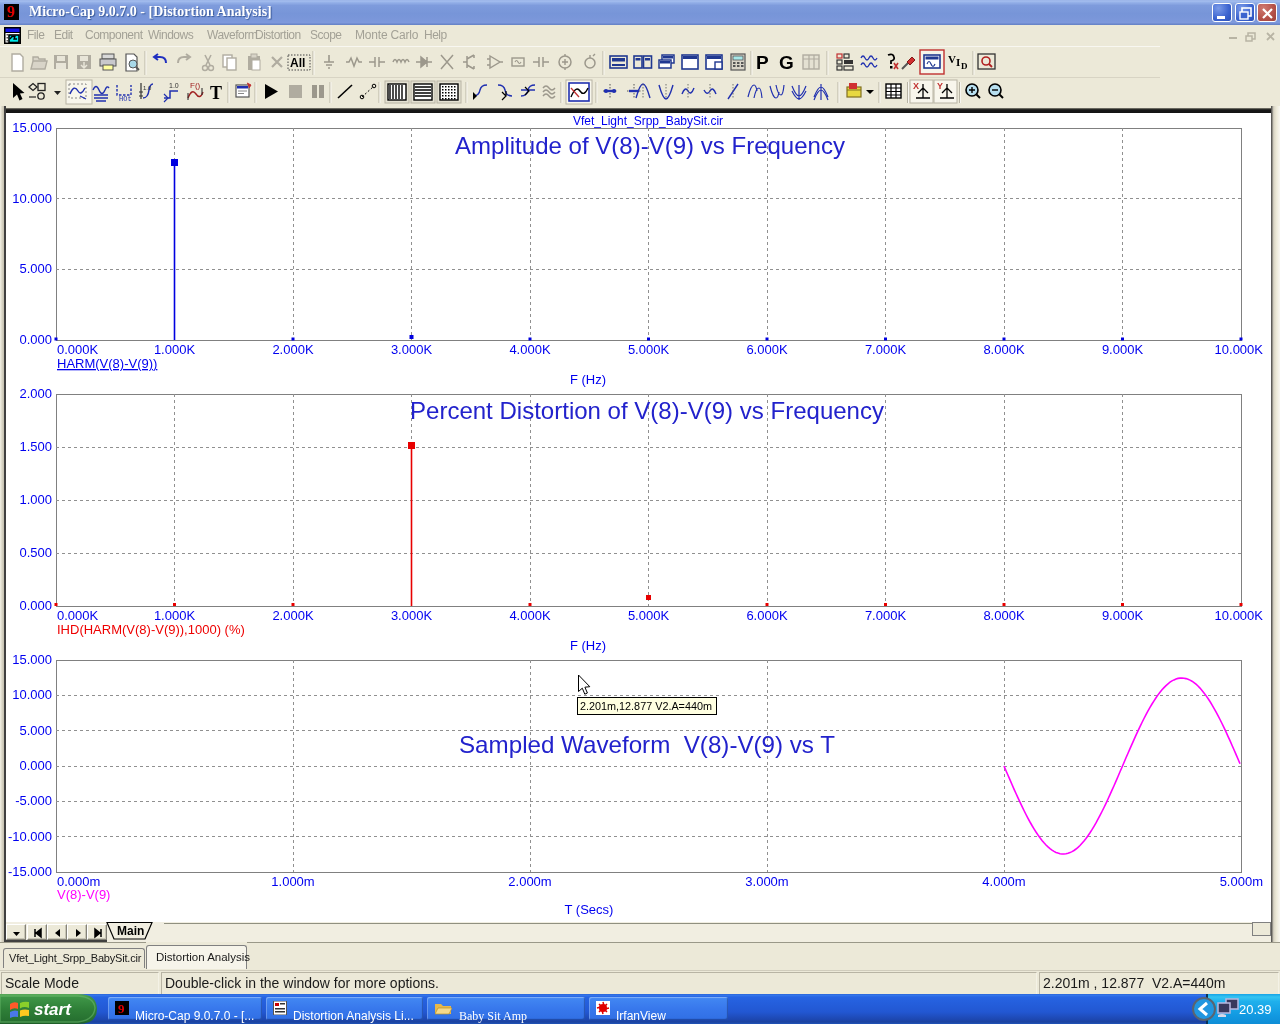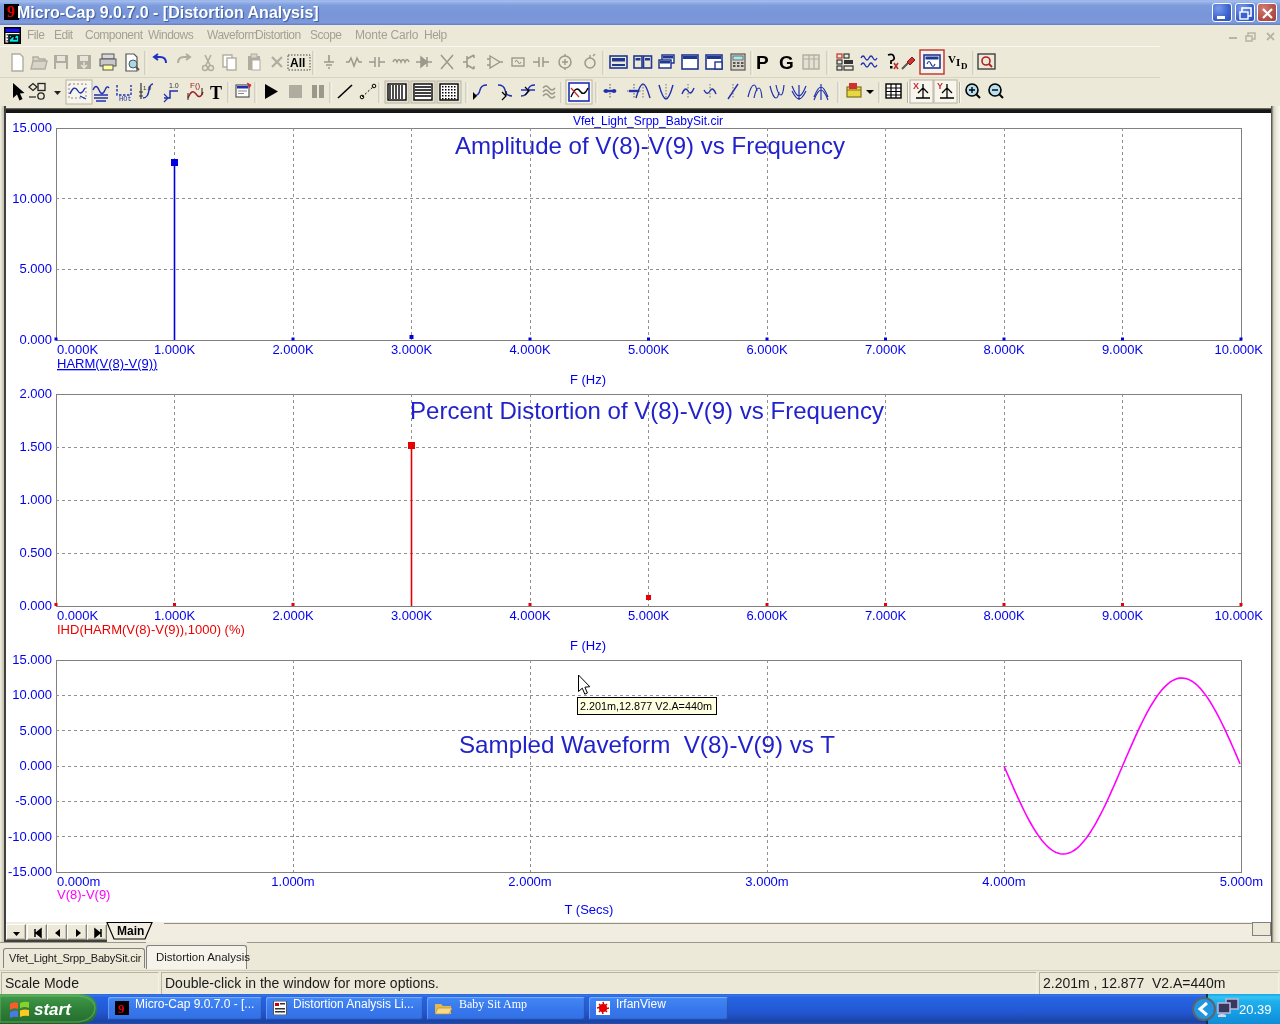--- a/index.html
+++ b/index.html
@@ -5,21 +5,21 @@
 * { margin:0; padding:0; box-sizing:border-box; }
 html,body { width:1280px; height:1024px; overflow:hidden; font-family:"Liberation Sans", sans-serif; }
 #root { position:absolute; left:0; top:0; width:1280px; height:1024px; background:#ece9d8; }
 .abs { position:absolute; }
 
 
 #titlebar { left:0; top:0; width:1280px; height:25px;
  background:linear-gradient(180deg,#93aee5 0%,#a8c0ef 4%,#98b4ea 8%,#7e9bdc 22%,#7795d8 55%,#7b97da 80%,#7e99dc 90%,#6d89cd 96%,#6380c4 100%); }
 #tbicon { left:4px; top:4px; width:15px; height:16px; background:#000; }
 #tbicon span { position:absolute; left:3px; top:-1px; color:#e00000; font-weight:bold; font-size:16px; font-family:"Liberation Serif",serif; }
-#tbtext { left:17px; top:4px; color:#fff; font-weight:bold; font-size:16px; text-shadow:1px 1px 1px #3a5a9a; }
+#tbtext { left:29px; top:4px; color:#fff; font-weight:bold; font-size:14px; text-shadow:1px 1px 1px #3a5a9a;font-family:Liberation Serif, serif; }
 .capbtn { top:3px; width:20px; height:19px; border-radius:3px; border:1px solid #fff; }
 #btnmin  { left:1212px; background:radial-gradient(circle at 30% 25%,#7a9ae8 0%,#3b63cf 60%,#2a4fb8 100%); }
 #btnmax  { left:1235px; background:radial-gradient(circle at 30% 25%,#7a9ae8 0%,#3b63cf 60%,#2a4fb8 100%); }
 #btncls  { left:1257px; background:radial-gradient(circle at 30% 25%,#cf7a70 0%,#b45048 60%,#9e423a 100%); }
 .capbtn svg { position:absolute; left:0; top:0; }
 
 
 #menubar { left:0; top:25px; width:1280px; height:21px; background:#ece9d8; }
 #menuicon { left:4px; top:27px; width:17px; height:17px; }
 .mitem { top:28px; font-size:12px; letter-spacing:-0.5px; color:#a3a196; }
@@ -48,21 +48,21 @@
 #statusbar { left:0; top:970px; width:1280px; height:24px; background:#ece9d8; border-top:1px solid #d0ccbc; }
 .spanel { position:absolute; top:972px; height:33px; border:1px solid #b8b4a4; border-bottom-color:#f4f2e6; border-right-color:#f4f2e6; font-size:14px; color:#1a1a1a; padding:2px 3px 0 3px; white-space:nowrap; overflow:hidden; }
 
 
 #taskbar { left:0; top:994px; width:1280px; height:30px;
  background:linear-gradient(180deg,#1e50c8 0%,#3a80f0 3%,#2e6ee8 6%,#2663e2 12%,#2257d2 60%,#1d47b0 85%,#1c429f 93%,#2053b8 100%); }
 .taskbtn { position:absolute; top:997px; height:23px; border-radius:2px;
  background:linear-gradient(180deg,#5595f8 0%,#4186f2 8%,#3878ec 50%,#3271e6 90%,#2c67da 100%);
  box-shadow:inset 1px 1px 0 rgba(255,255,255,0.25), inset -1px -1px 1px rgba(0,0,40,0.3);
  color:#fff; font-size:12px; }
-.taskbtn .lbl { position:absolute; top:0; white-space:nowrap; overflow:hidden; }
+.taskbtn .lbl { position:absolute; top:12px; white-space:nowrap; overflow:hidden; }
 #tray { left:1206px; top:994px; width:74px; height:30px; background:linear-gradient(180deg,#16a3e6 0%,#35c4f2 10%,#1fb0ec 25%,#129ae2 70%,#0f8dd6 100%); border-left:2px solid #0a3356; }
 </style>
 </head>
 <body>
 <div id="root">
 
   <div id="titlebar" class="abs"></div>
   <div id="tbicon" class="abs">
       <span>9</span>
     </div>

